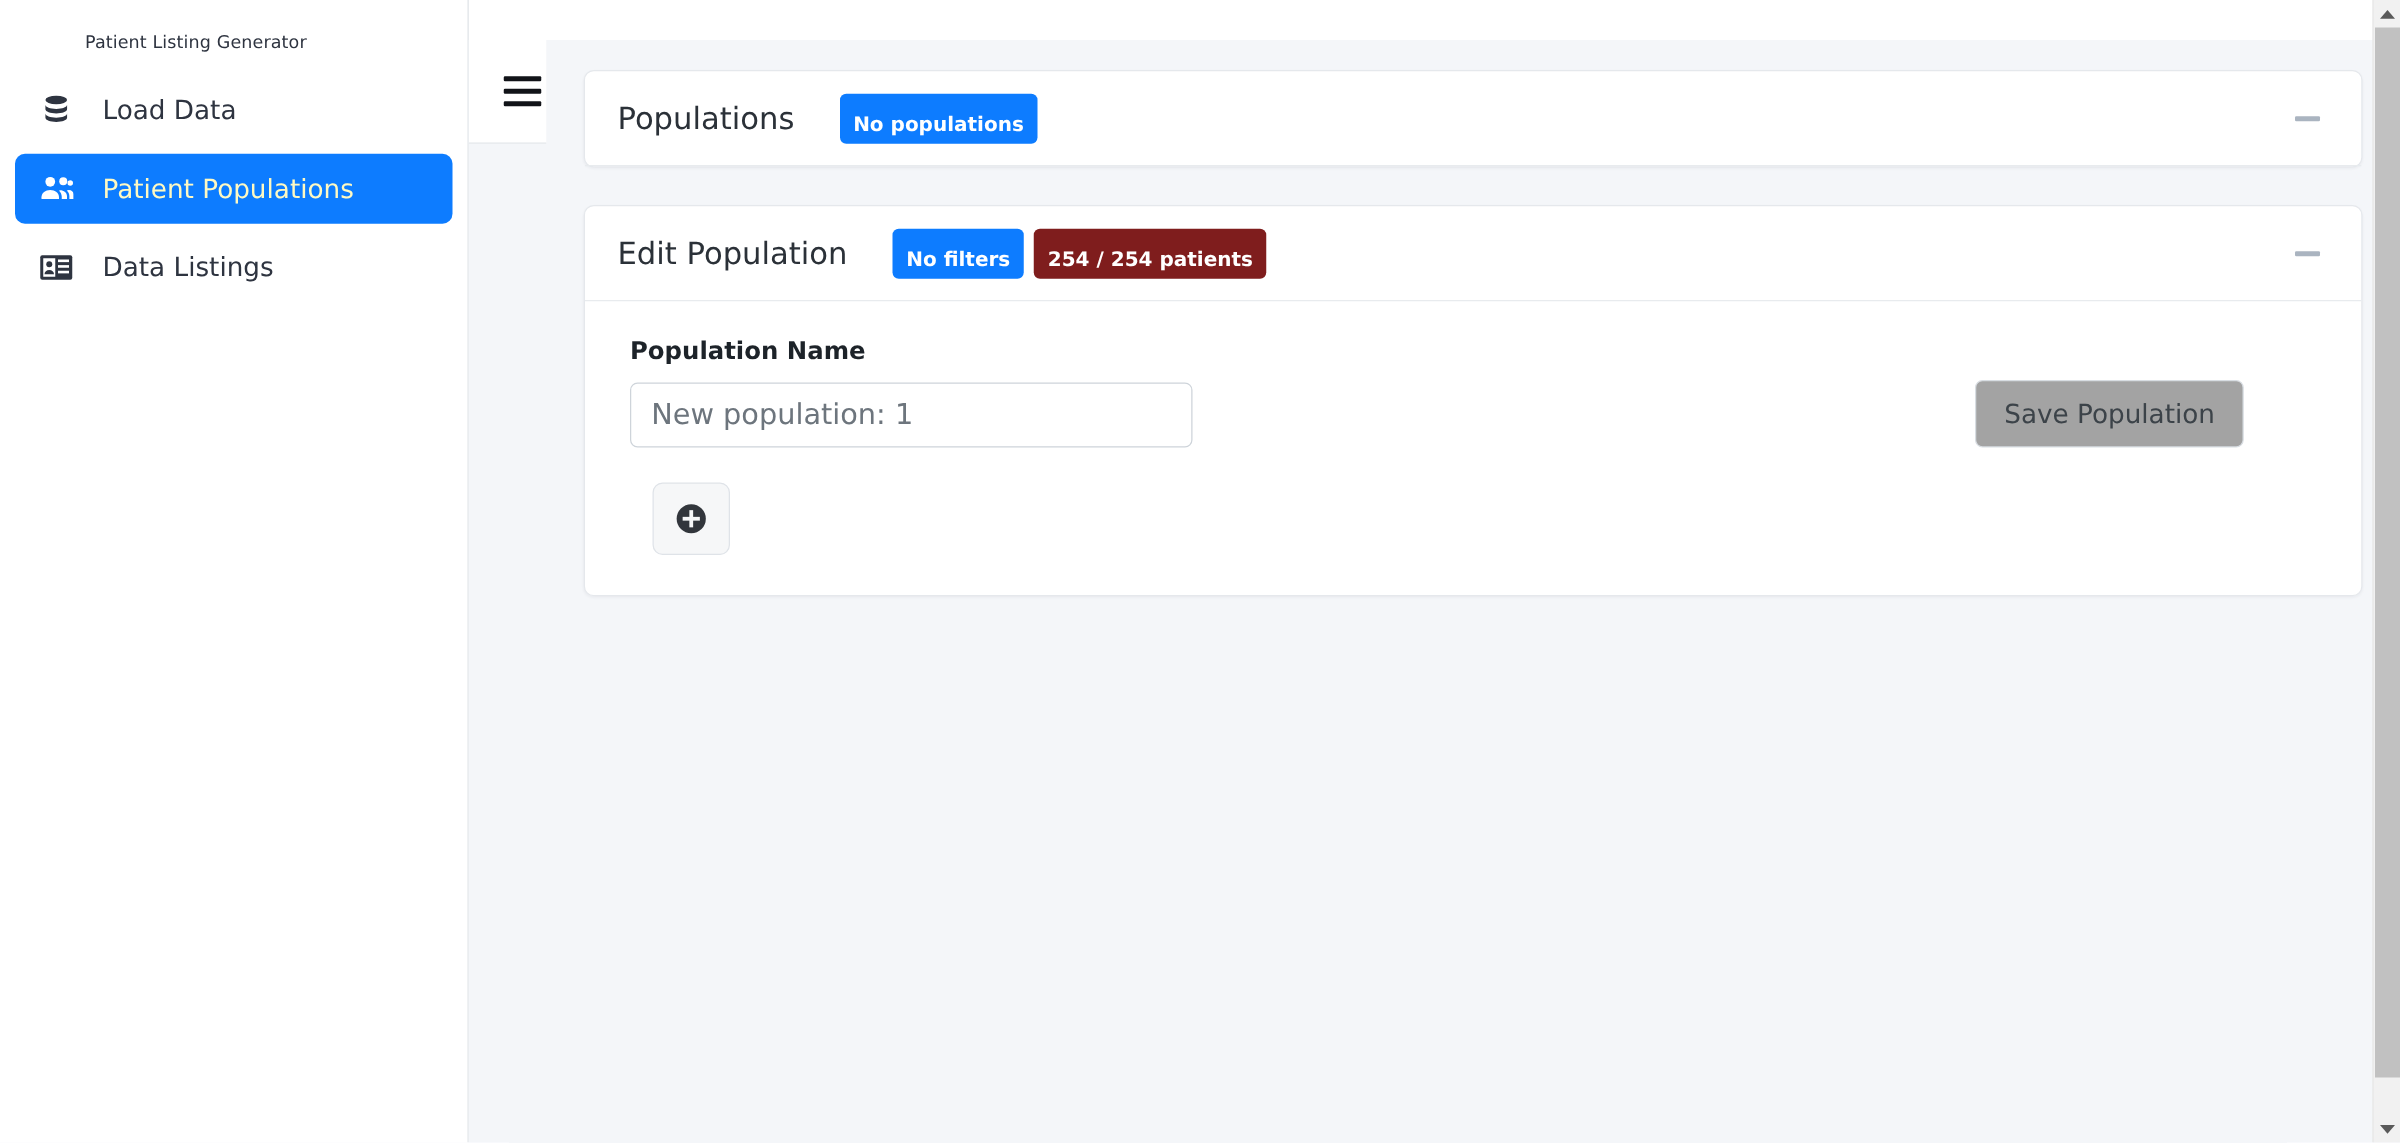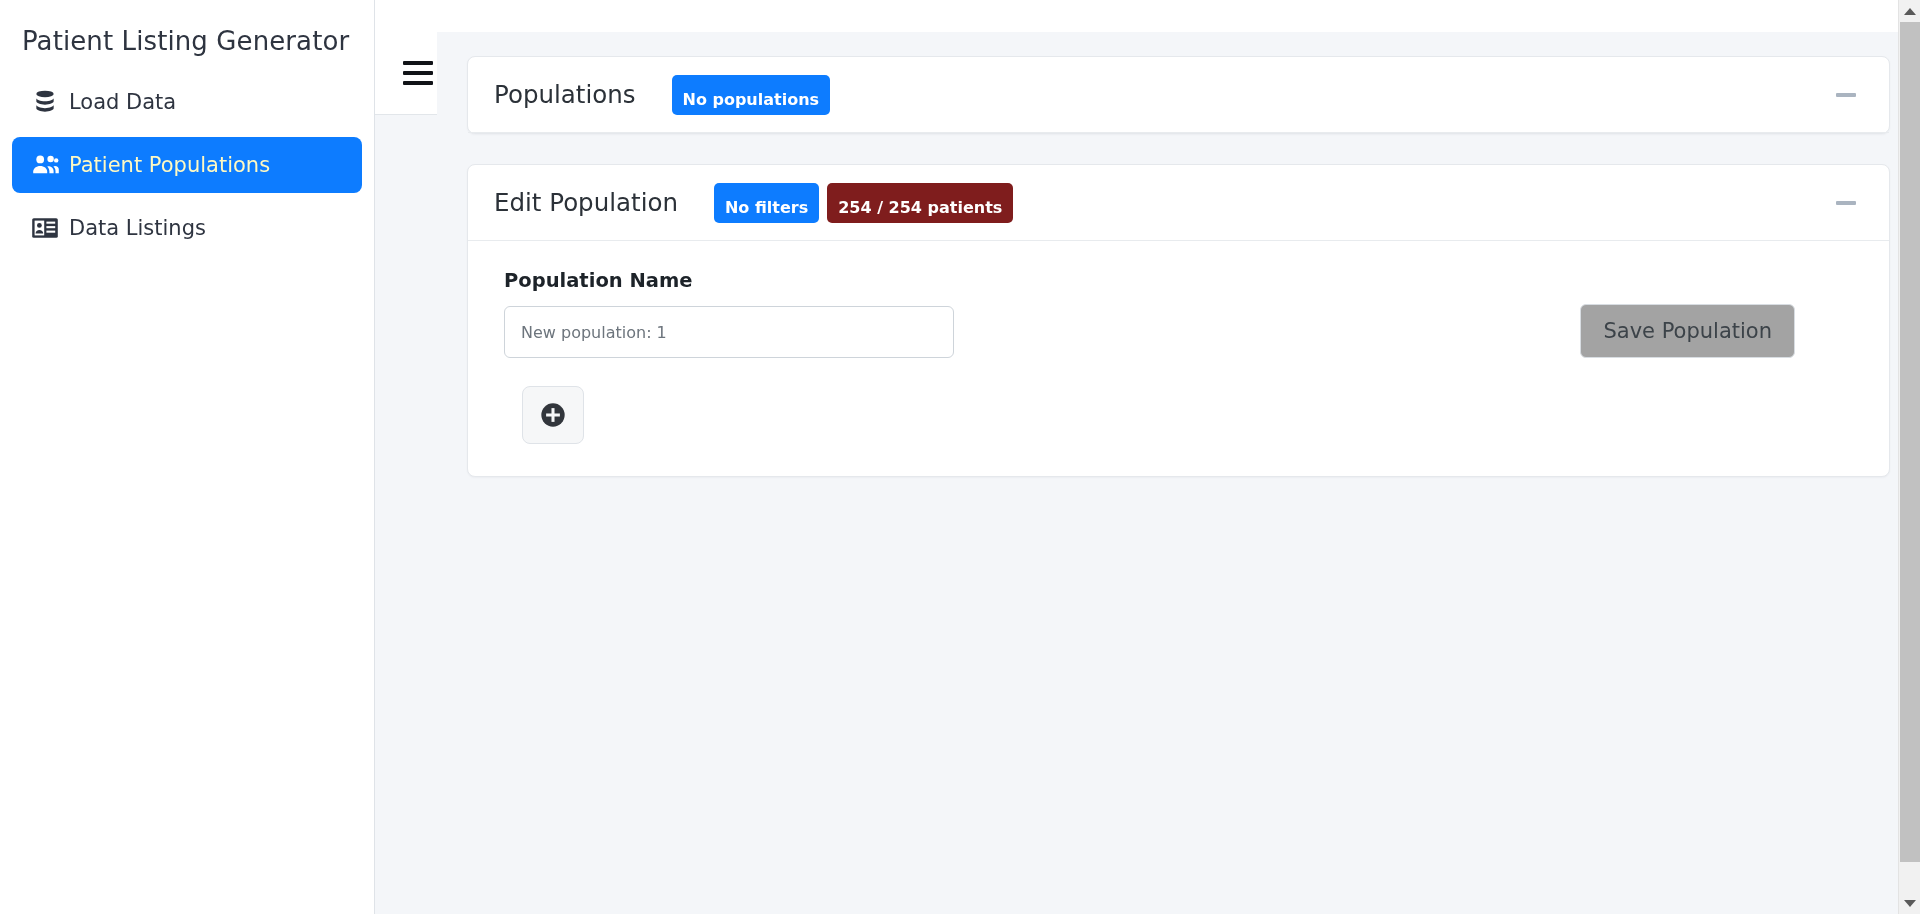--- a/index.html
+++ b/index.html
@@ -14,30 +14,31 @@
 
   
   .sidebar {
     width: 375px; min-width: 375px; height: 914px;
     background: #ffffff;
     border-right: 1px solid #dfe3e8;
     padding: 0;
     position: relative;
   }
   .brand {
-    font-size: 26px;
+    font-size: 14px;
     color: #2e3440;
     padding: 26px 0 0 22px;
     letter-spacing: 0.1px;
     font-weight: 400;
+    margin-left: 46px;
   }
   .nav { margin-top: 18px; padding: 0 12px; }
   .nav-item {
     display: flex; align-items: center;
-    gap: 9px;
+    gap: 22px;
     height: 56px;
     padding: 0 18px;
     border-radius: 8px;
     margin-bottom: 7px;
     color: #2e3440;
     font-size: 21px;
     cursor: pointer;
     user-select: none;
   }
   .nav-item.active { background: #0d7cff; color: #fef9c3; }
@@ -145,21 +146,21 @@
     font-weight: 700;
     color: #1d2329;
     margin-bottom: 14px;
     display: block;
   }
   .text-input {
     width: 450px; height: 52px;
     border: 1px solid #ced4da;
     border-radius: 6px;
     padding: 0 16px;
-    font-size: 16px;
+    font-size: 23px;
     color: #6d757d;
     font-family: "DejaVu Sans", "Liberation Sans", sans-serif;
     background: #ffffff;
     outline: none;
   }
   .text-input::placeholder { color: #6d757d; opacity: 1; }
   .spacer-col { flex: 1; }
   .save-btn {
     height: 54px;
     padding: 0 22px;

